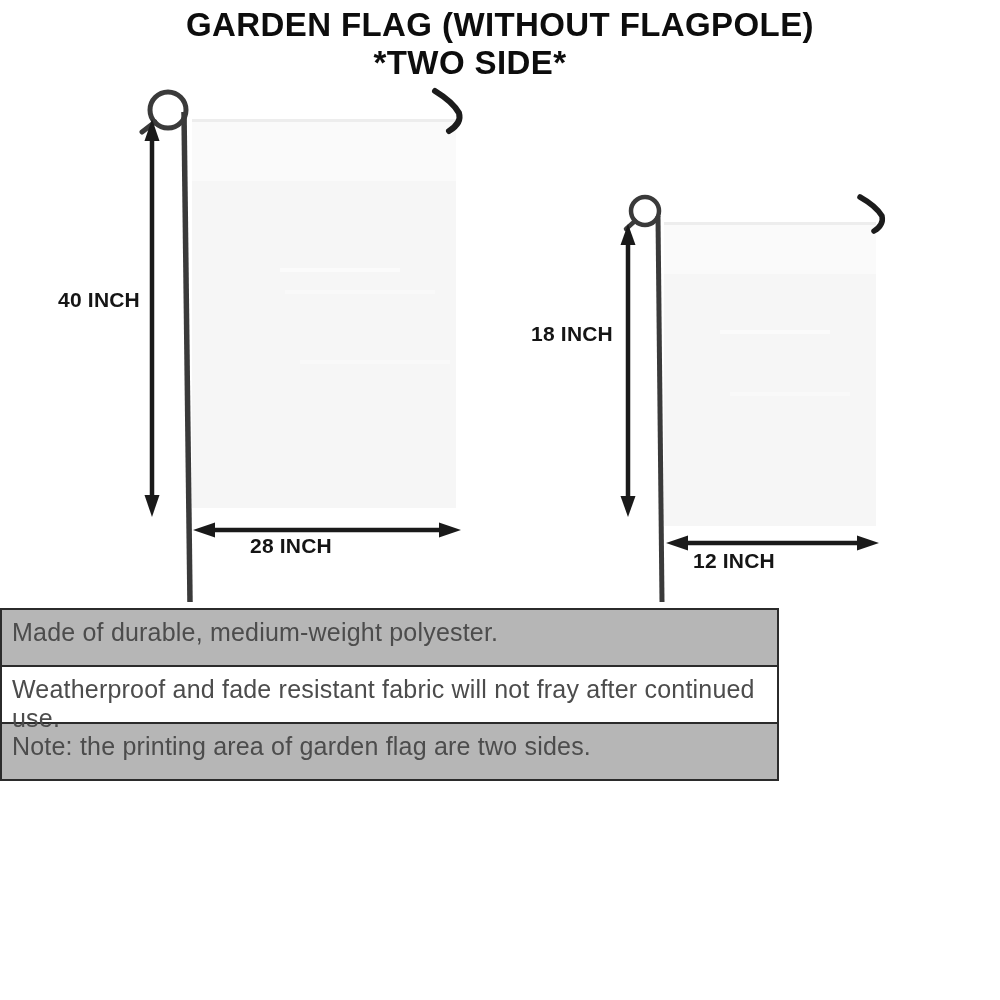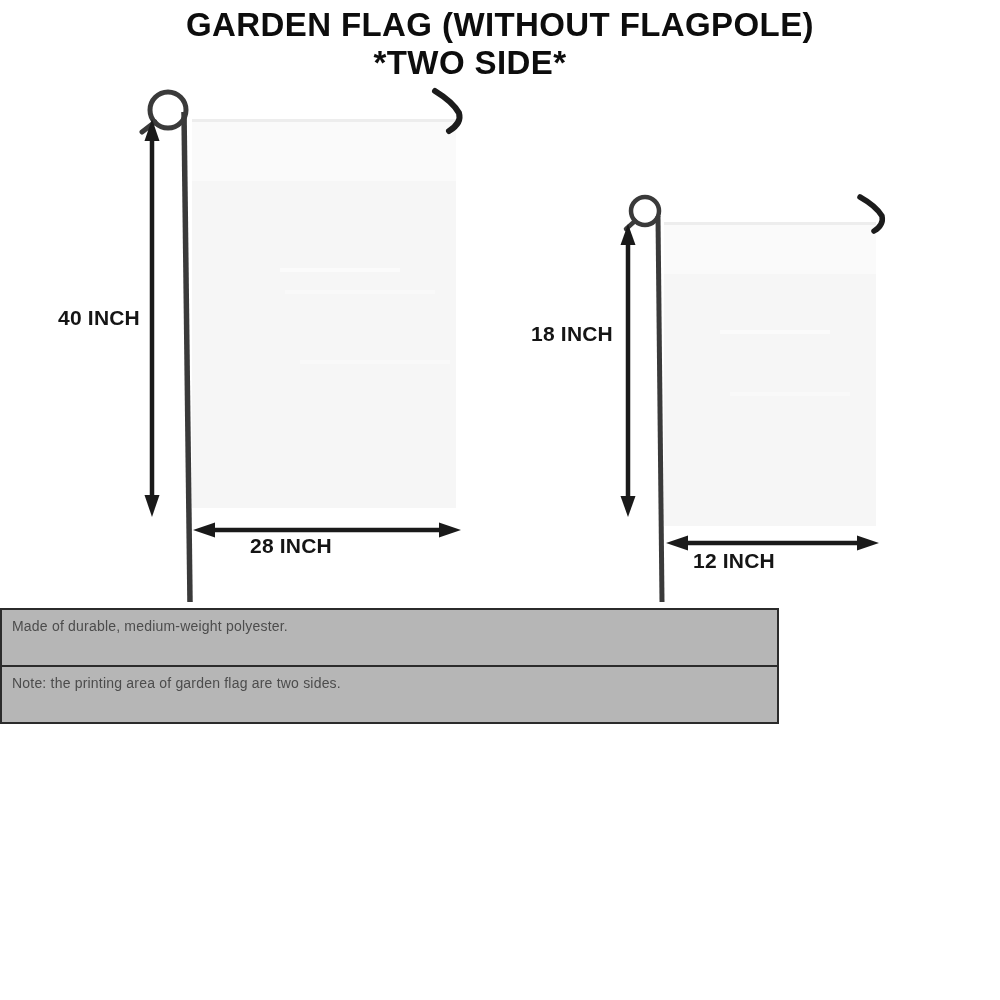--- a/index.html
+++ b/index.html
@@ -4,27 +4,27 @@
 <style>
   html,body{margin:0;padding:0;background:#ffffff;}
   .page{position:relative;width:1000px;height:1000px;background:#ffffff;overflow:hidden;
         font-family:"Liberation Sans", sans-serif;color:#1a1a1a;padding-left:44px;}
   .title{position:absolute;left:0;width:1000px;text-align:center;
          font-weight:800;font-size:33px;line-height:38px;color:#0d0d0d;letter-spacing:.4px;}
   .title-line1{top:6px;}
   .title-line2{top:44px;transform:translateX(-30px);}
   .diagram-svg{position:absolute;left:0;top:0;}
   .dim-label{position:absolute;font-weight:700;font-size:21px;color:#151515;letter-spacing:.2px;}
-  .dim-40{left:38px;top:306px;width:102px;text-align:right;}
+  .dim-40{left:38px;top:288px;width:102px;text-align:right;}
   .dim-28{left:250px;top:534px;width:150px;text-align:left;}
   .dim-18{left:511px;top:322px;width:102px;text-align:right;}
   .dim-12{left:693px;top:549px;width:150px;text-align:left;}
   .features{position:absolute;left:0;top:608px;width:779px;}
   .feature-row{box-sizing:border-box;width:779px;height:59px;border:2px solid #2b2b2b;
-               padding:8px 12px 0 10px;font-size:14px;letter-spacing:.2px;color:#4c4c4c;
+               padding:8px 12px 0 10px;font-size:25px;letter-spacing:.2px;color:#4c4c4c;
                margin-top:-2px;background:#ffffff;}
   .feature-row:first-child{margin-top:0;}
   .feature-row.gray{background:#b6b6b6;}
 </style>
 </head>
 <body>
 
 <div class="page">
 
   <div class="title title-line1">GARDEN FLAG (WITHOUT FLAGPOLE)</div>
@@ -88,16 +88,17 @@
     </g>
   </svg>
 
   <div class="dim-label dim-40">40 INCH</div>
   <div class="dim-label dim-28">28 INCH</div>
   <div class="dim-label dim-18">18 INCH</div>
   <div class="dim-label dim-12">12 INCH</div>
 
   <div class="features">
     <div class="feature-row gray"><span>Made of durable, medium-weight polyester.</span></div>
+    <div class="feature-row"><span>Weatherproof and fade resistant fabric will not fray after continued use.</span></div>
     <div class="feature-row gray"><span>Note: the printing area of garden flag are two sides.</span></div>
   </div>
 
 </div>
 
 </body></html>

